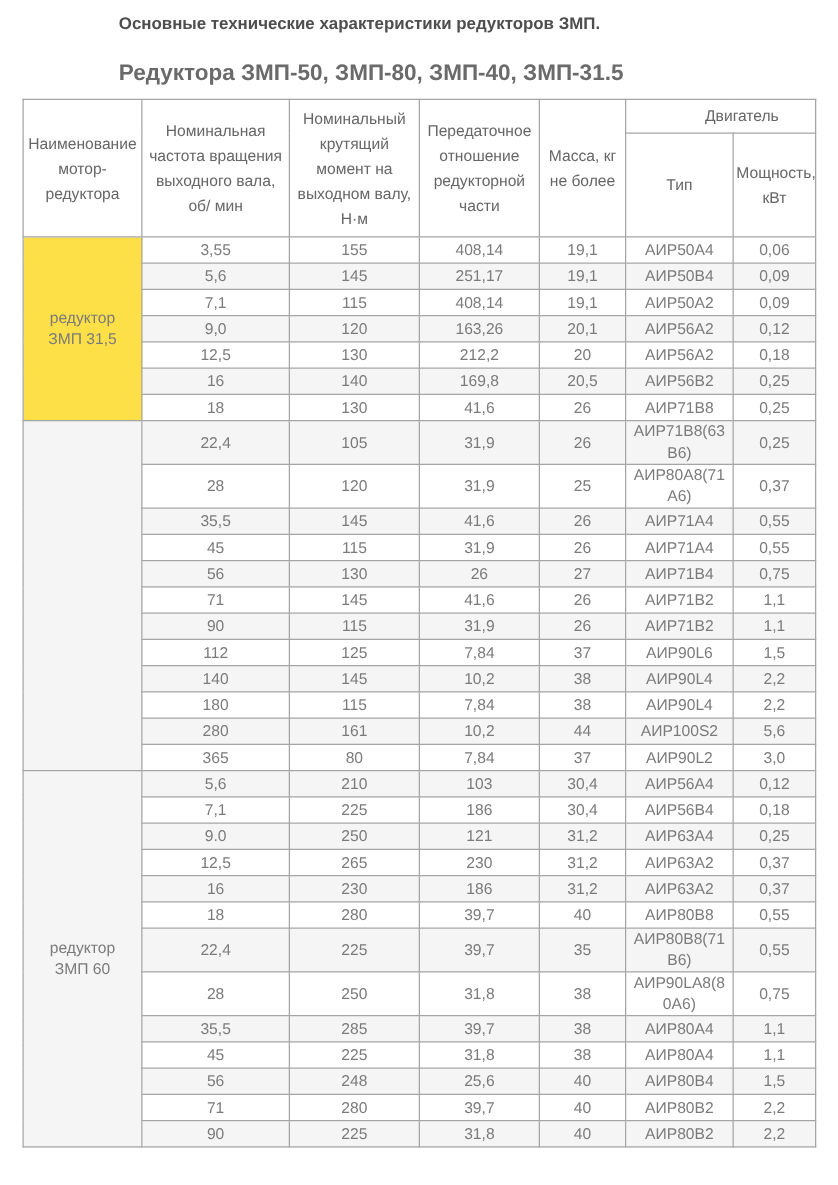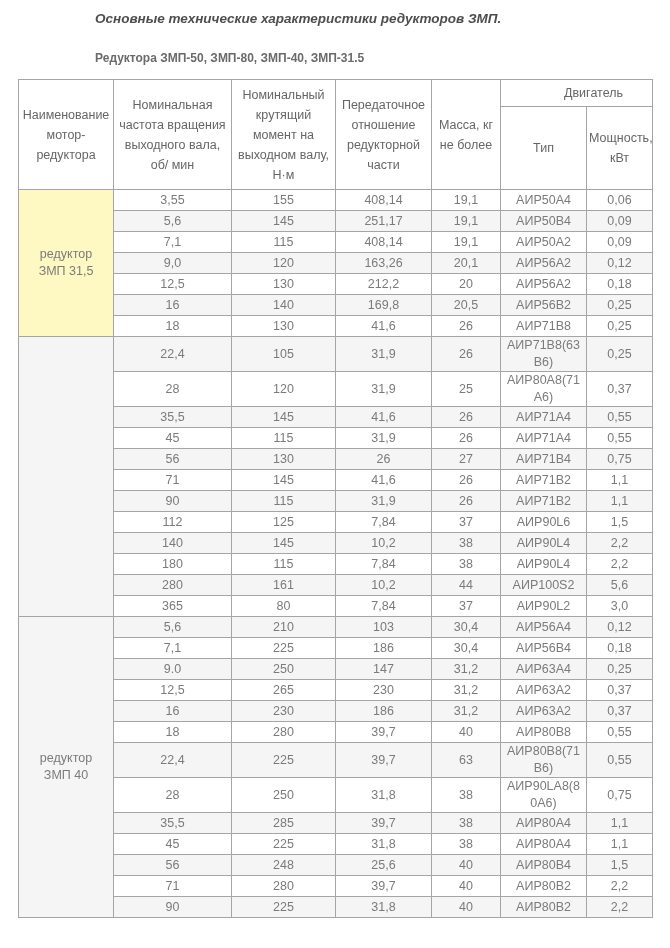--- a/index.html
+++ b/index.html
@@ -2,25 +2,25 @@
 <html><head>
 <meta charset="utf-8">
 <style>
   html,body{margin:0;padding:0;}
   body{
     width:670px;height:948px;overflow:hidden;background:#ffffff;
     font-family:"Liberation Sans","DejaVu Sans",sans-serif;
   }
   .title{
     margin:0;padding:11px 0 0 95px;
-    font-size:13.5px;font-weight:bold;color:#4e4e4e;line-height:16px;font-style:italic;
+    font-size:13.5px;font-weight:bold;color:#4e4e4e;line-height:16px;
   }
   .subtitle{
     margin:23px 0 13px 95px;
-    font-size:12px;font-weight:bold;color:#6a6a6a;line-height:16px;
+    font-size:18px;font-weight:bold;color:#6a6a6a;line-height:16px;
   }
   table.specs{
     margin-left:18px;border-collapse:collapse;table-layout:fixed;width:634px;
     border:1px solid #8c8c8c;
   }
   .specs th,.specs td{
     border:1px solid #a5a5a5;text-align:center;vertical-align:middle;
     background:#ffffff;
   }
   .specs th{
@@ -28,21 +28,21 @@
   }
   .specs thead tr.motor-row th.motor-head{height:24px;padding-left:36px;}
   .specs thead tr.sub-row th{height:80px;}
   .specs td{
     color:#7b7b7b;font-size:12.5px;line-height:16px;height:20px;padding:0 3px;
   }
   .specs tr.stripe td{background:#f5f5f5;}
   .specs tr.tall{height:31px;}
   .specs td.type{word-break:break-all;line-height:17px;}
   .specs td.group-label{
-    background:#fef9c3;color:#7b7b7b;line-height:17px;padding:0 6px;
+    background:#fde047;color:#7b7b7b;line-height:17px;padding:0 6px;
   }
 </style>
 </head>
 <body>
 
 <div class="page">
   <p class="title">Основные технические характеристики редукторов ЗМП.</p>
   <p class="subtitle">Редуктора ЗМП-50, ЗМП-80, ЗМП-40, ЗМП-31.5</p>
 
   <table class="specs">
@@ -218,40 +218,40 @@
         </tr>
         <tr>
           <td class="freq">365</td>
           <td class="torque">80</td>
           <td class="ratio">7,84</td>
           <td class="mass">37</td>
           <td class="type">АИР90L2</td>
           <td class="power">3,0</td>
         </tr>
         <tr class="stripe">
-          <td rowspan="13" class="group-label">редуктор ЗМП 40</td>
+          <td rowspan="13" class="group-label">редуктор ЗМП 60</td>
           <td class="freq">5,6</td>
           <td class="torque">210</td>
           <td class="ratio">103</td>
           <td class="mass">30,4</td>
           <td class="type">АИР56А4</td>
           <td class="power">0,12</td>
         </tr>
         <tr>
           <td class="freq">7,1</td>
           <td class="torque">225</td>
           <td class="ratio">186</td>
           <td class="mass">30,4</td>
           <td class="type">АИР56В4</td>
           <td class="power">0,18</td>
         </tr>
         <tr class="stripe">
           <td class="freq">9.0</td>
           <td class="torque">250</td>
-          <td class="ratio">147</td>
+          <td class="ratio">121</td>
           <td class="mass">31,2</td>
           <td class="type">АИР63А4</td>
           <td class="power">0,25</td>
         </tr>
         <tr>
           <td class="freq">12,5</td>
           <td class="torque">265</td>
           <td class="ratio">230</td>
           <td class="mass">31,2</td>
           <td class="type">АИР63А2</td>
@@ -270,21 +270,21 @@
           <td class="torque">280</td>
           <td class="ratio">39,7</td>
           <td class="mass">40</td>
           <td class="type">АИР80В8</td>
           <td class="power">0,55</td>
         </tr>
         <tr class="stripe tall">
           <td class="freq">22,4</td>
           <td class="torque">225</td>
           <td class="ratio">39,7</td>
-          <td class="mass">63</td>
+          <td class="mass">35</td>
           <td class="type">АИР80В8(71В6)</td>
           <td class="power">0,55</td>
         </tr>
         <tr class="tall">
           <td class="freq">28</td>
           <td class="torque">250</td>
           <td class="ratio">31,8</td>
           <td class="mass">38</td>
           <td class="type">АИР90LA8(80А6)</td>
           <td class="power">0,75</td>

